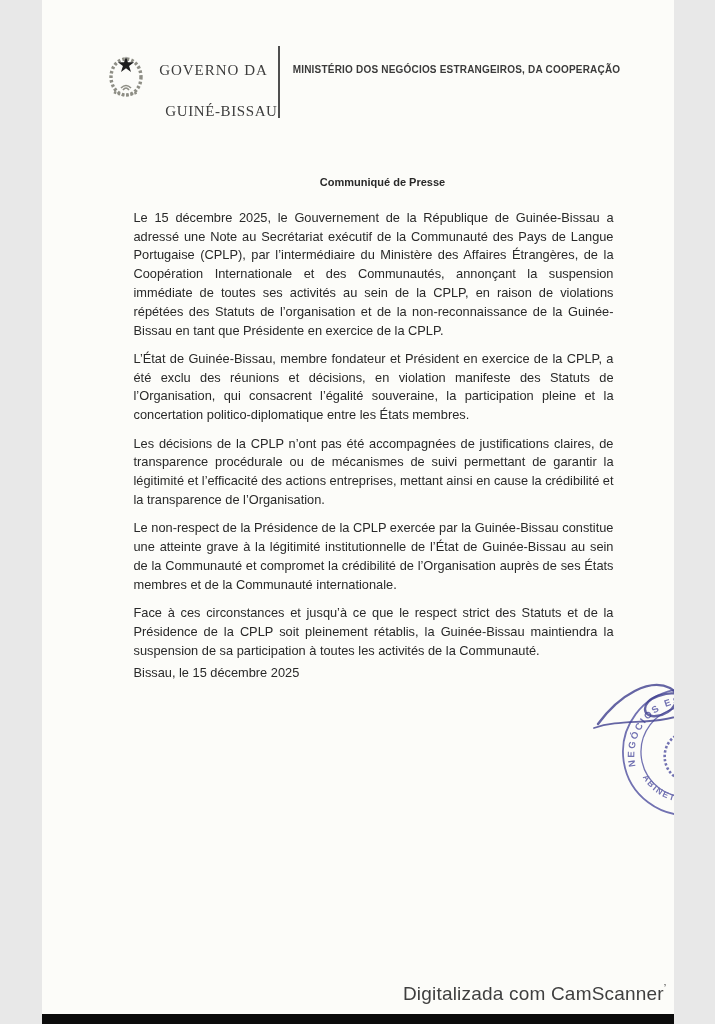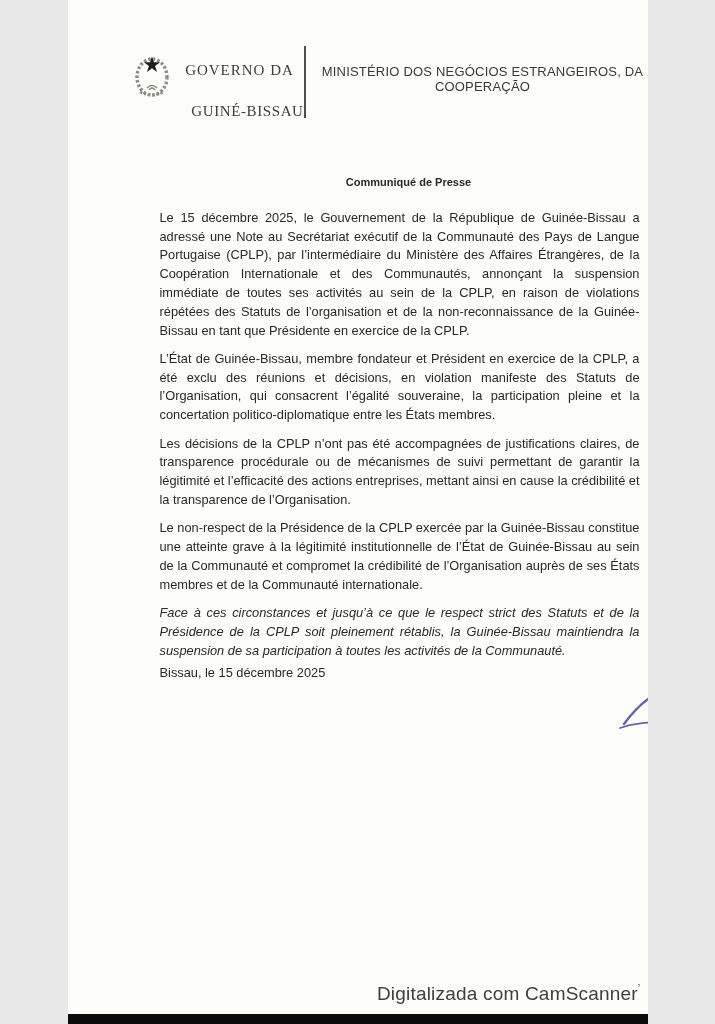--- a/index.html
+++ b/index.html
@@ -1,44 +1,44 @@
 <!DOCTYPE html>
 <html><head>
 <meta charset="utf-8">
 <style>
   html,body { margin:0; padding:0; background:#e8e8e8; }
   .page {
-    position:relative; width:580px; height:1024px; margin:0 auto;
+    position:relative; width:632px; height:1024px; margin:0 auto;
     background:#fcfcf9; overflow:hidden;
     font-family:"Liberation Sans", sans-serif; color:#2b2b2b;
   }
 
   
   .emblem { position:absolute; left:60px; top:52px; width:48px; height:46px; }
   .gov-block {
     position:absolute; left:108px; top:62px; width:128px; text-align:center;
     font-family:"Liberation Serif", serif; color:#3d3d3d;
   }
   .gov-line1 { font-size:15px; letter-spacing:1px; }
   .gov-line2 { font-size:15px; letter-spacing:0.6px; margin-top:24px;text-align:right; }
   .hdivider { position:absolute; left:236px; top:46px; width:2px; height:72px; background:#4e4e4e; }
   .ministry-block {
     position:absolute; left:250px; top:64px; width:330px; text-align:center;
-    font-weight:normal; font-size:13px; letter-spacing:0.2px; color:#3a3a3a;
+    font-weight:bold; font-size:10px; letter-spacing:0.2px; color:#3a3a3a;
   }
   .ministry-line2 { margin-top:13px; }
 
   
   .doc {
     position:absolute; left:92px; top:173px; width:480px;
     font-size:12.8px; line-height:18.8px; text-align:justify; color:#292929;
   }
   .doc-title { text-align:center; font-weight:bold; font-size:11px; margin:0 0 17px 0; padding-left:18px; }
   .doc p { margin:0 0 9.5px 0; }
-  .doc p.para-5 { margin-bottom:3px;font-style:italic; }
+  .doc p.para-5 { margin-bottom:3px; }
   .dateline { margin-top:4px; text-align:left; }
 
   
   .stamp { position:absolute; left:577px; top:685px; width:134px; height:134px; transform:rotate(-8deg); opacity:0.88; }
   .signature { position:absolute; left:550px; top:674px; width:122px; height:62px; opacity:0.8; }
 
   
   .scanner-note {
     position:absolute; top:983px; right:7px; font-size:19px; color:#3f3f3f;
     letter-spacing:0.2px;

